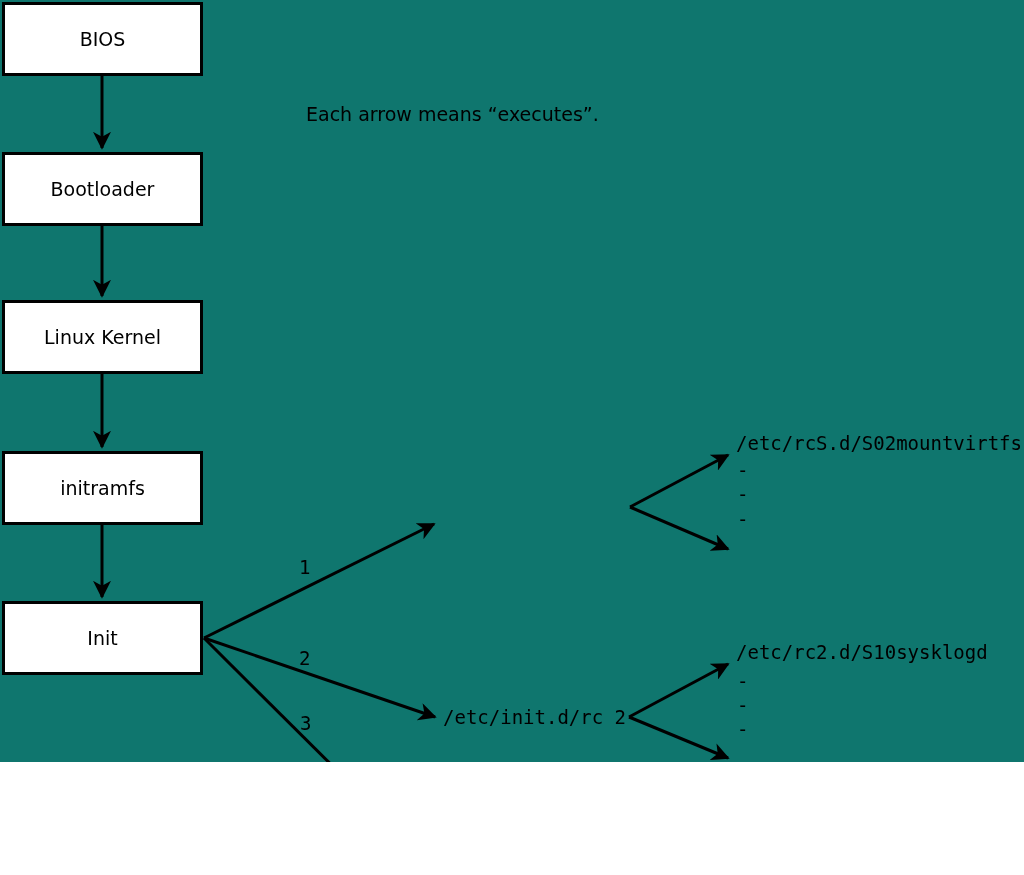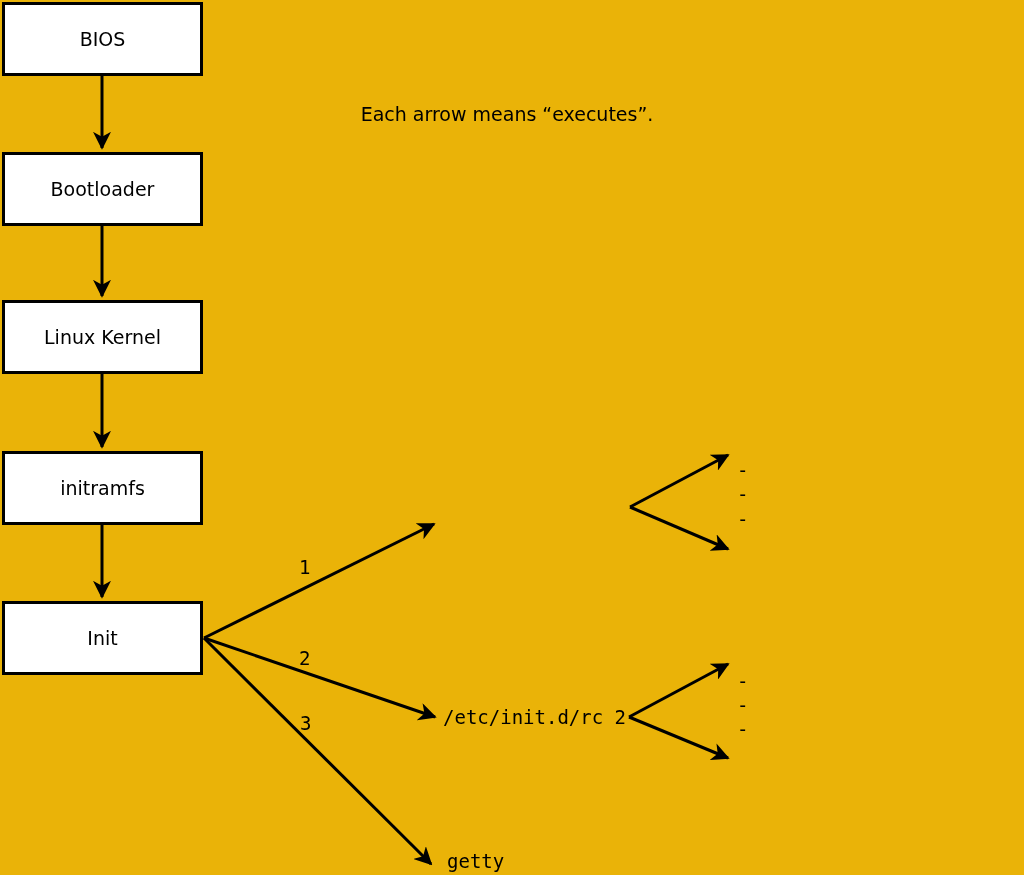--- a/index.html
+++ b/index.html
@@ -1,20 +1,20 @@
 <!DOCTYPE html>
 <html><head>
 <meta charset="utf-8">
 <style>
   html, body { margin: 0; padding: 0; background: #ffffff; }
   .stage {
     position: relative;
     width: 1024px;
-    height: 875px;
-    background: #eab308;
+    height: 762px;
+    background: #0f766e;
     color: #000000;
     overflow: hidden;
     font-family: "DejaVu Sans", sans-serif;
   }
   .arrows {
     position: absolute;
     left: 0; top: 0;
     width: 1024px; height: 875px;
   }
   .node-box {
@@ -29,21 +29,20 @@
     align-items: center;
     justify-content: center;
     font-size: 19px;
     color: #000000;
   }
   .legend {
     position: absolute;
     left: 306px;
     top: 103px;
     width: 402px;
-    text-align: center;
     font-size: 19px;
     line-height: 22px;
     color: #000000;
   }
   .mono {
     position: absolute;
     font-family: "DejaVu Sans Mono", monospace;
     font-size: 19px;
     line-height: 22px;
     white-space: pre;
@@ -99,25 +98,27 @@
       <span>Init</span>
     </div>
 
   <div class="legend">Each arrow means “executes”.</div>
 
   <div class="num" style="left:299px; top:556px">1</div>
   <div class="num" style="left:299px; top:647px">2</div>
   <div class="num" style="left:300px; top:712px">3</div>
 
 
+  <div class="mono" style="left:736px; top:432px">/etc/rcS.d/S02mountvirtfs</div>
   <div class="mono" style="left:737px; top:459px">-</div>
   <div class="mono" style="left:737px; top:483px">-</div>
   <div class="mono" style="left:737px; top:508px">-</div>
 
   <div class="mono" style="left:443px; top:706px">/etc/init.d/rc 2</div>
 
+  <div class="mono" style="left:736px; top:641px">/etc/rc2.d/S10sysklogd</div>
   <div class="mono" style="left:737px; top:670px">-</div>
   <div class="mono" style="left:737px; top:694px">-</div>
   <div class="mono" style="left:737px; top:718px">-</div>
 
   <div class="mono" style="left:447px; top:850px">getty</div>
 
 </div>
 
 </body></html>

